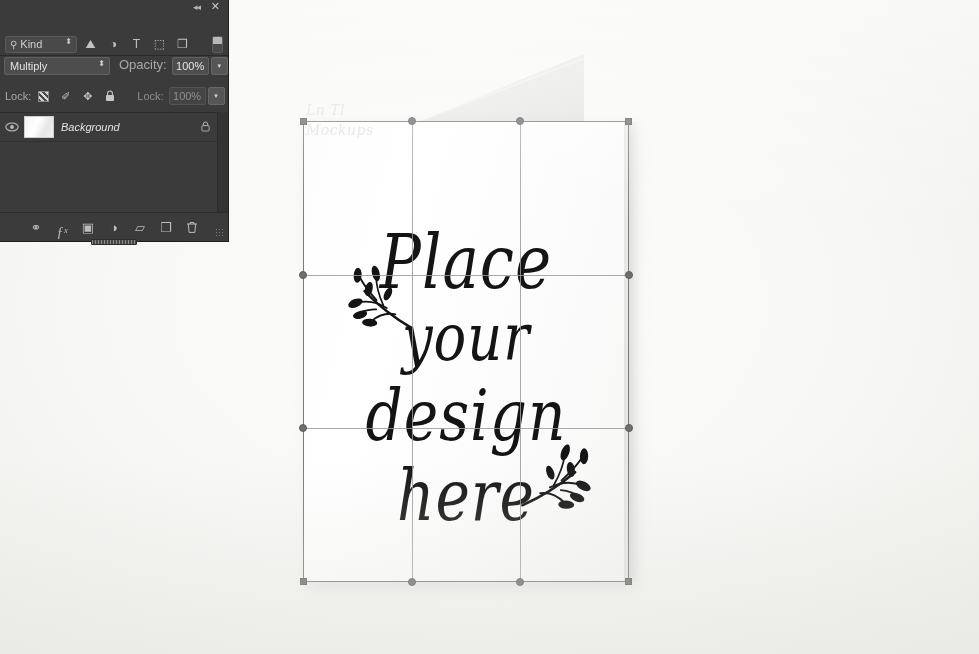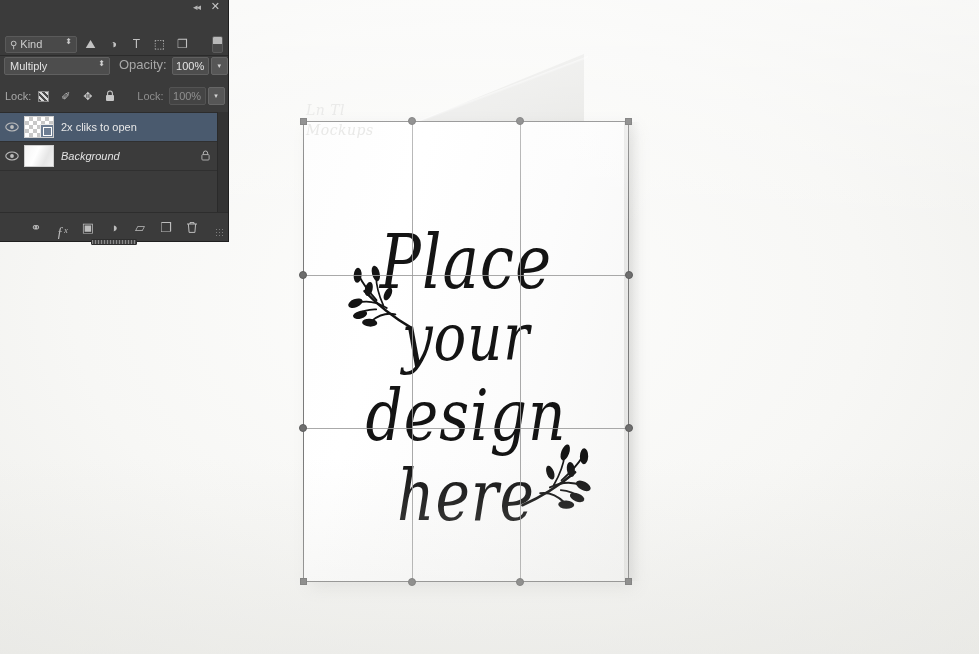--- a/index.html
+++ b/index.html
@@ -481,33 +481,20 @@
         <rect x="1" y="5" width="8" height="6" rx="1" fill="#c6c6c6"></rect>
       </svg>
     </div>
     <span id="fill-label">Lock:</span>
     <div id="fill-value">100%</div>
     <div id="fill-arrow">▾</div>
   </div>
 
   <div id="layer-list">
 
-    <div class="layer-row selected">
-      <div class="eye-cell">
-        <svg width="14" height="10" viewBox="0 0 14 10">
-          <ellipse cx="7" cy="5" rx="6.2" ry="4" fill="none" stroke="#bdbdbd" stroke-width="1.1"></ellipse>
-          <circle cx="7" cy="5" r="1.9" fill="#bdbdbd"></circle>
-        </svg>
-      </div>
-      <div class="thumb checker">
-        <div class="so-badge"></div>
-      </div>
-      <div class="layer-name">2x cliks to open</div>
-      <div class="layer-lock"></div>
-    </div>
 
     <div class="layer-row">
       <div class="eye-cell">
         <svg width="14" height="10" viewBox="0 0 14 10">
           <ellipse cx="7" cy="5" rx="6.2" ry="4" fill="none" stroke="#bdbdbd" stroke-width="1.1"></ellipse>
           <circle cx="7" cy="5" r="1.9" fill="#bdbdbd"></circle>
         </svg>
       </div>
       <div class="thumb bg-thumb"></div>
       <div class="layer-name italic">Background</div>

